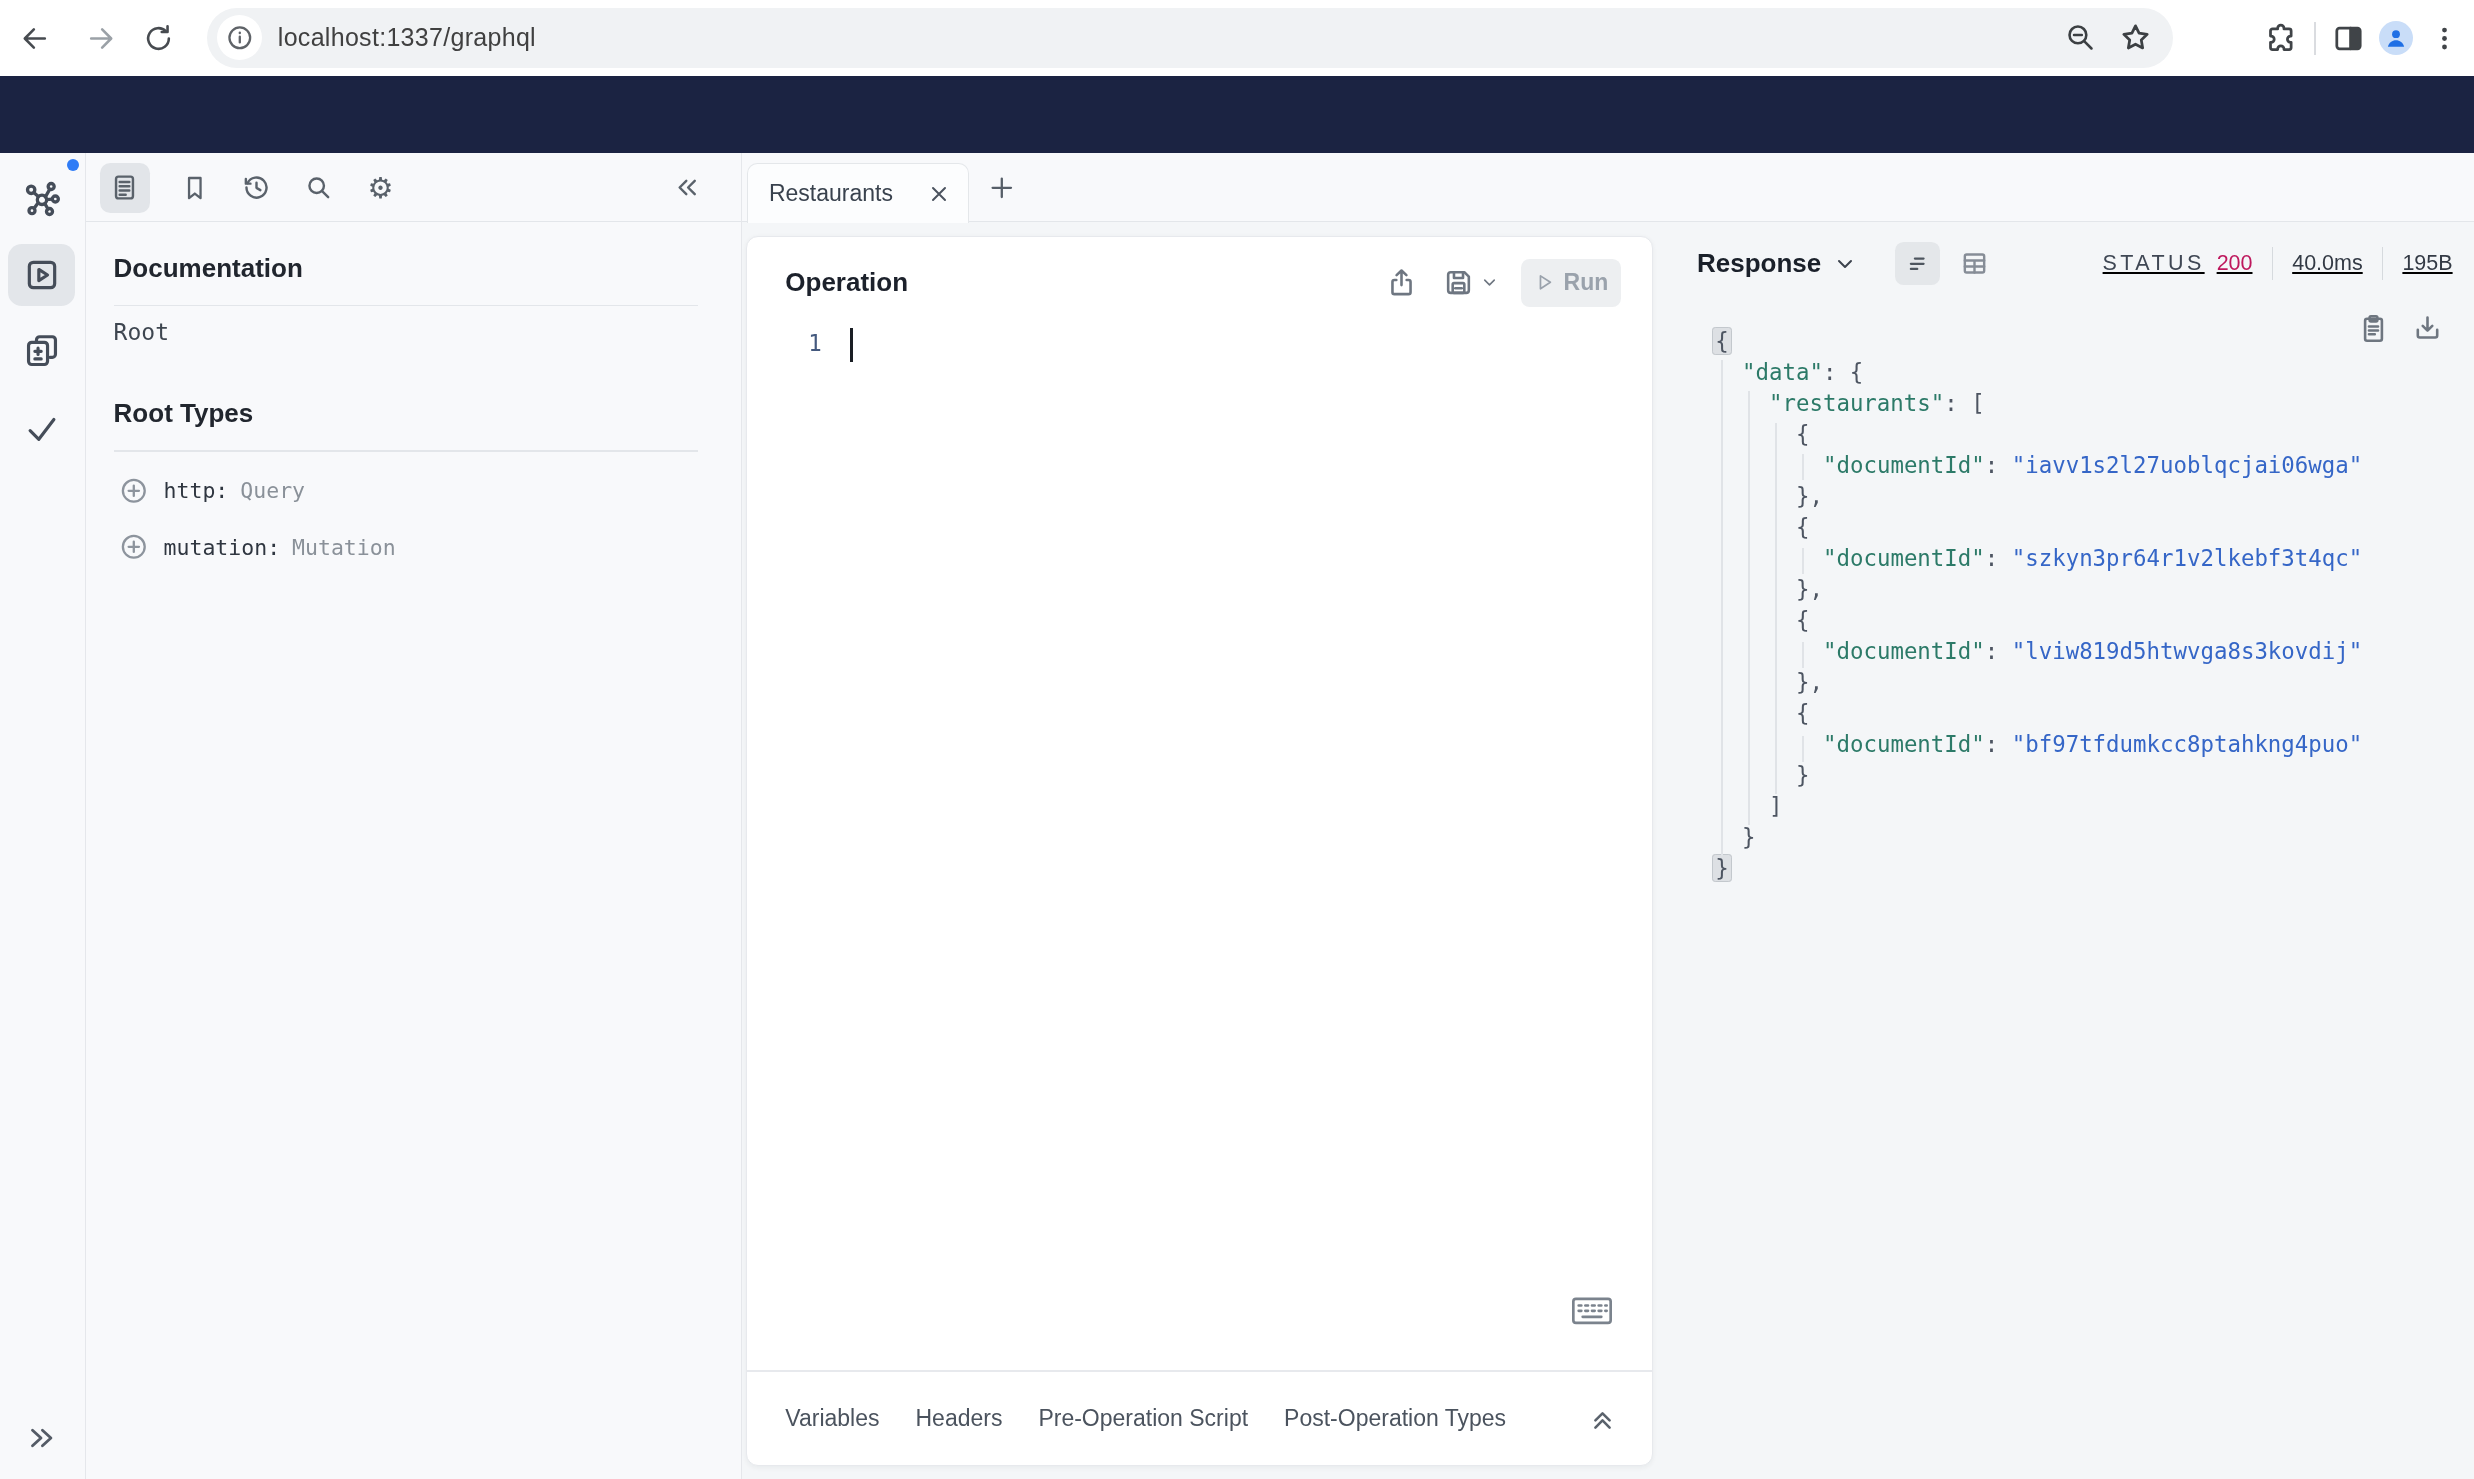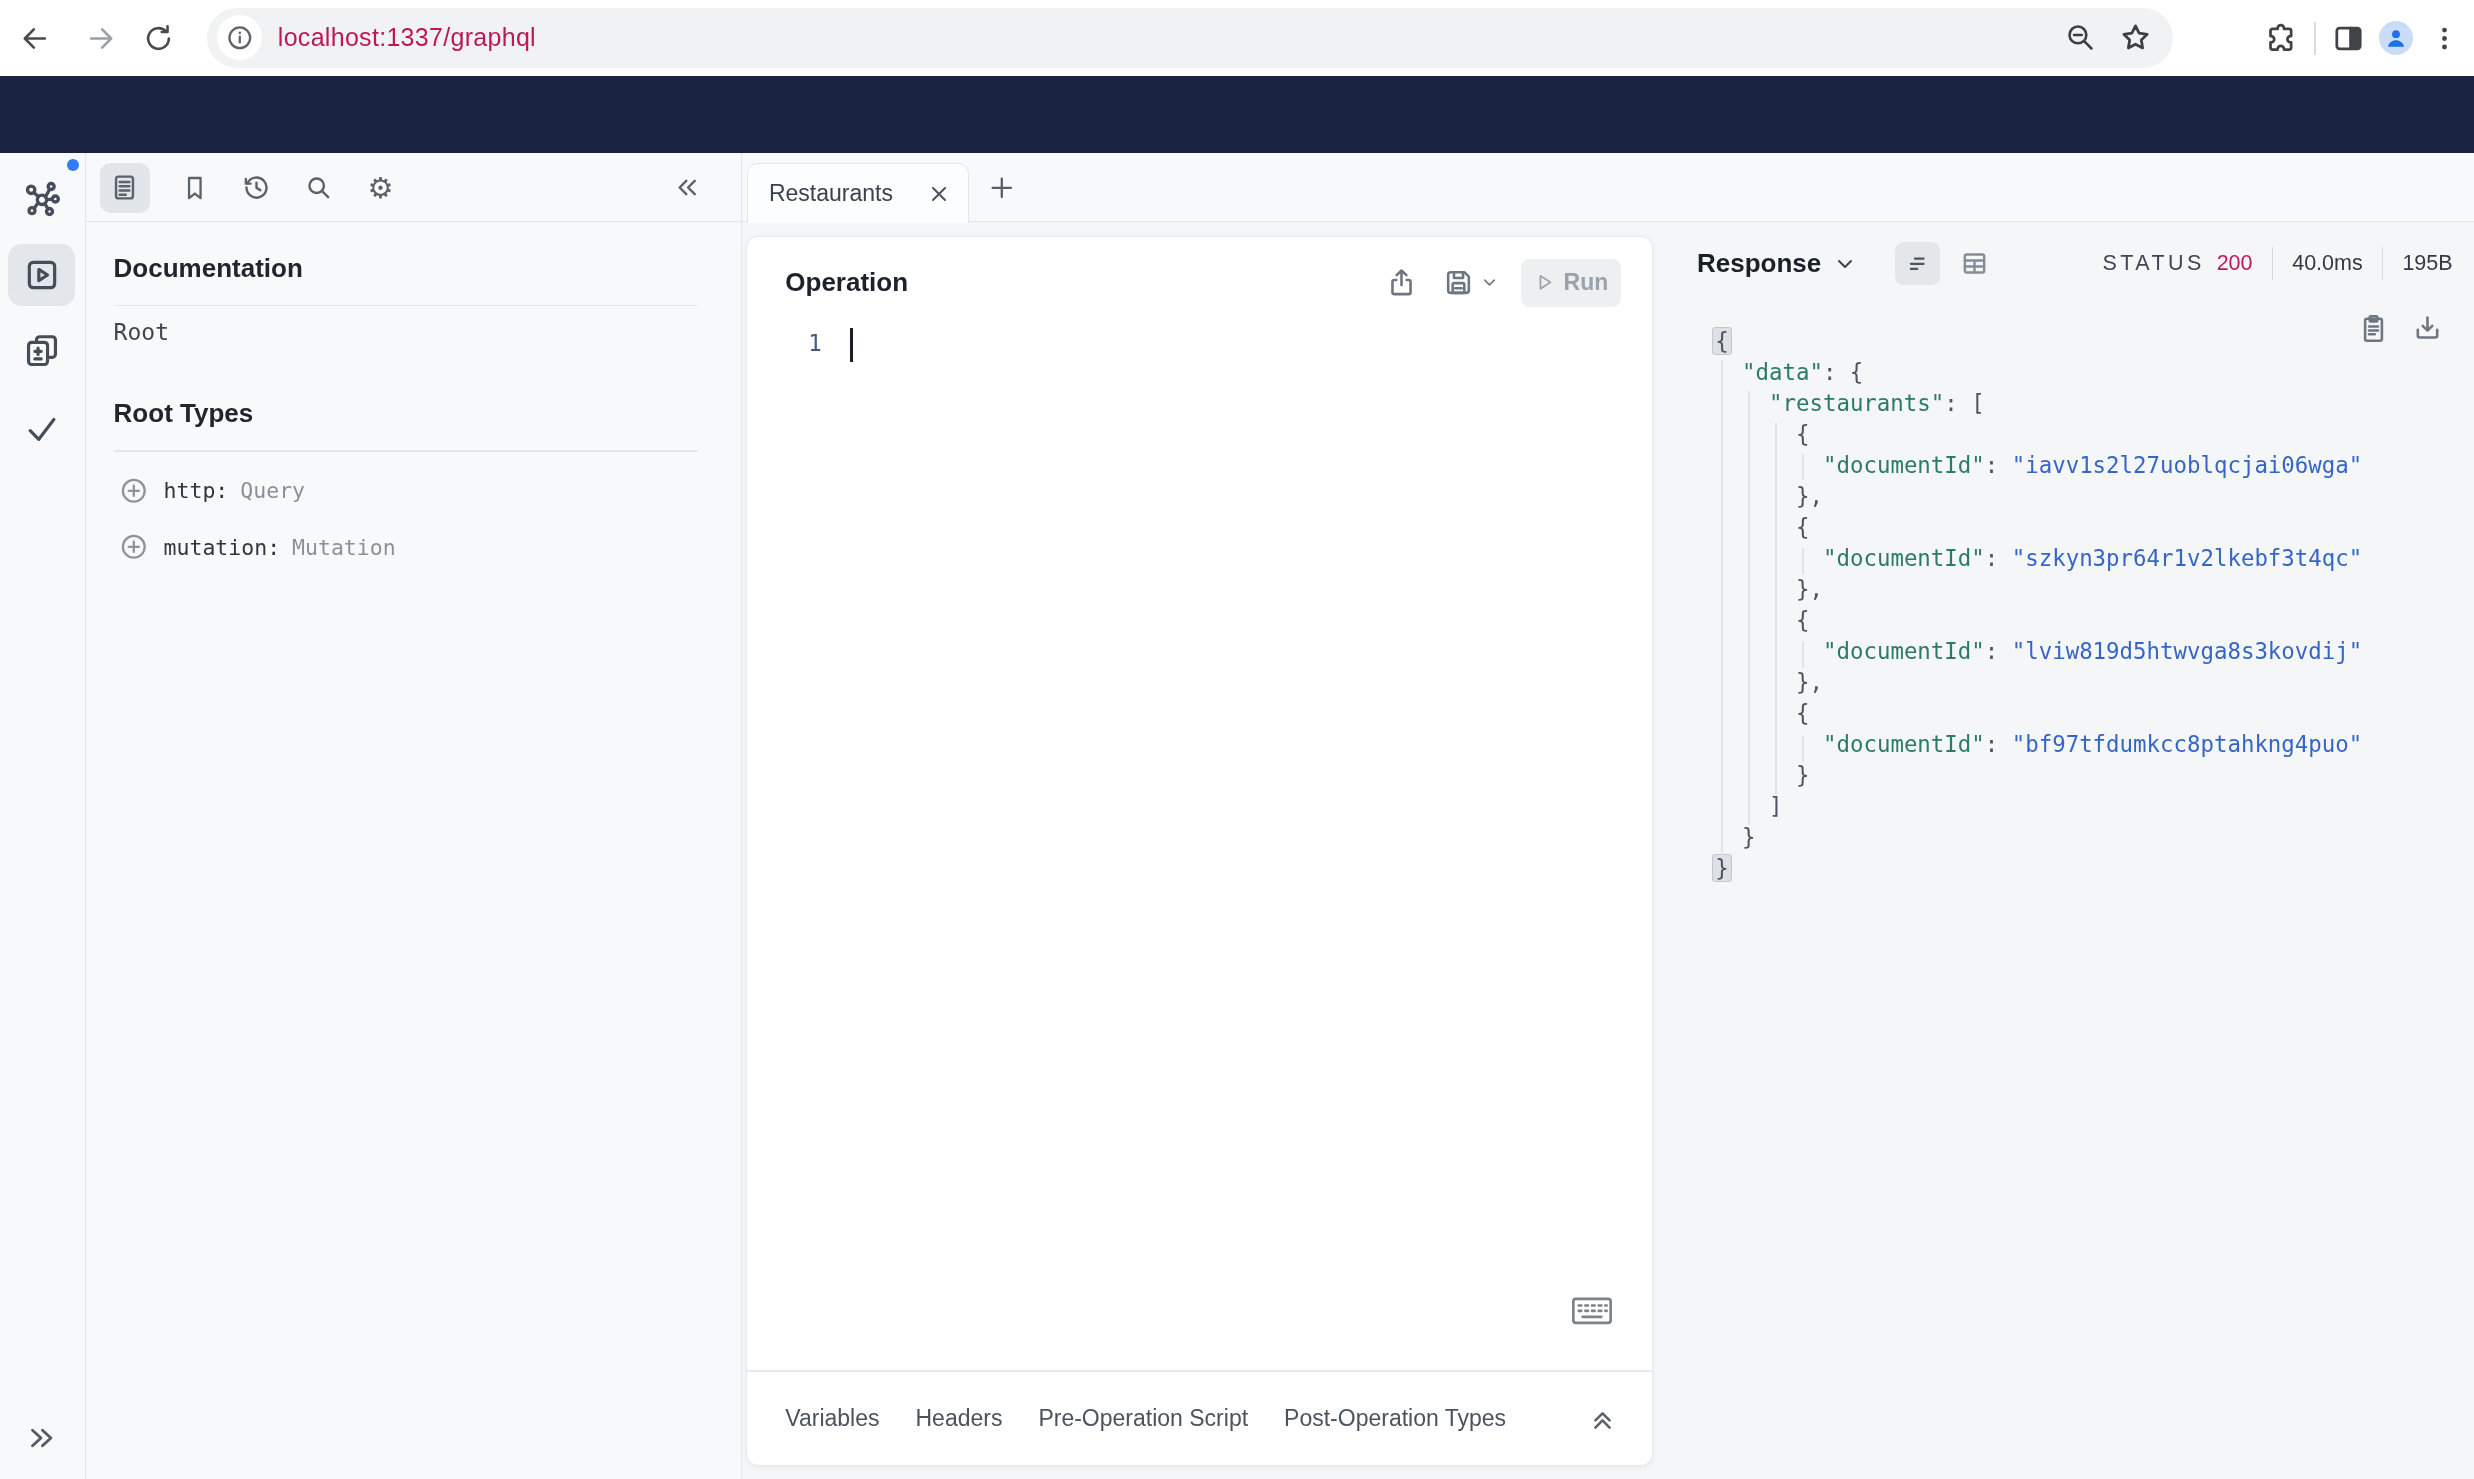--- a/index.html
+++ b/index.html
@@ -7,21 +7,21 @@
   body { font-family:"Liberation Sans", sans-serif; background:#f4f6f8; position:relative; overflow:hidden; }
   .mono { font-family:"DejaVu Sans Mono", monospace; }
   svg { display:block; fill:none; stroke:currentColor; stroke-width:2; stroke-linecap:round; stroke-linejoin:round; }
 
   
   #chrome { position:absolute; left:0; top:0; width:2475px; height:76px; background:#ffffff; }
   .chrome-btn { position:absolute; width:38px; height:38px; top:19px; color:#474b50; display:flex; align-items:center; justify-content:center; }
   #fwd-btn { color:#9ba1a7; }
   #url-pill { position:absolute; left:207px; top:7.7px; width:1966px; height:60px; border-radius:30px; background:#f0f2f4; display:flex; align-items:center; }
   #site-info { width:45px; height:45px; border-radius:50%; background:#ffffff; margin-left:10.3px; display:flex; align-items:center; justify-content:center; color:#5f6368; }
-  #url-text { margin-left:15.5px; font-size:25px; color:#be185d; letter-spacing:0.3px; }
+  #url-text { margin-left:15.5px; font-size:25px; color:#404040; letter-spacing:0.3px; }
   .pill-right { position:absolute; top:0; height:60px; width:38px; display:flex; align-items:center; justify-content:center; color:#3c4043; }
   #chrome-right { position:absolute; right:0; top:0; height:76px; display:flex; align-items:center; }
   .cr-icon { width:48px; height:48px; display:flex; align-items:center; justify-content:center; color:#404448; }
   #chrome-divider { width:1.7px; height:33px; background:#dadce0; margin:0 8.6px; }
   #avatar { width:34px; height:34px; border-radius:50%; background:#c9ddf8; color:#1f6fe5; display:flex; align-items:center; justify-content:center; }
 
   
   #appbar { position:absolute; left:0; top:76px; width:2475px; height:77px; background:#1b2342; }
   #logo { position:absolute; left:20px; top:92px; width:45px; height:45px; border:3.4px solid #ffffff; border-radius:50%; color:#fff; font-size:27px; font-weight:bold; display:flex; align-items:center; justify-content:center; }
   #endpoint-chip { position:absolute; left:102px; top:89px; width:449px; height:52px; border:1.7px solid #454f78; border-radius:6.9px; display:flex; align-items:center; overflow:hidden; }
@@ -84,21 +84,21 @@
   .btab { font-size:23px; color:#4b535e; margin-right:36px; white-space:nowrap; }
   #expand-bottom { position:absolute; right:34px; width:31px; height:31px; color:#5a626c; }
 
   
   #response { position:absolute; left:955px; top:83px; width:778px; height:1231px; }
   #rhead { display:flex; align-items:center; height:55px; }
   #resp-title { font-size:26px; font-weight:bold; color:#1a202a; }
   #resp-chevron { width:24px; height:24px; color:#3c434e; margin-left:12px; }
   #fmt-toggle { margin-left:38px; width:45px; height:43px; border-radius:8.6px; background:#e4e7ea; display:flex; align-items:center; justify-content:center; color:#4e565f; }
   #tbl-toggle { margin-left:19px; width:31px; height:31px; color:#868d97; display:flex; align-items:center; justify-content:center; }
-  #rhead-right { margin-left:auto; margin-right:22.4px; display:flex; align-items:center; font-size:21.5px; }
+  #rhead-right { margin-left:auto; margin-right:22.4px; display:flex; align-items:center; font-size:21.5px;text-decoration:underline; }
   #status-label { color:#3f4754; letter-spacing:3.4px; }
   #status-code { color:#be185d; margin-left:12px; }
   .stat-div { width:1.7px; height:33px; background:#d6dade; margin:0 19px; }
   #duration { color:#333a45; }
   #size { color:#333a45; }
   #copy-btn { position:absolute; left:661px; top:77px; width:33px; height:33px; color:#6e7680; }
   #dl-btn { position:absolute; left:715px; top:77px; width:33px; height:33px; color:#6e7680; }
   #rbody { position:absolute; left:18px; top:90px; }
   .json-line { font-family:"DejaVu Sans Mono", monospace; font-size:22.4px; line-height:31px; height:31px; white-space:pre; color:#4d5562; }
   .tk-k { color:#2c7a68; }

